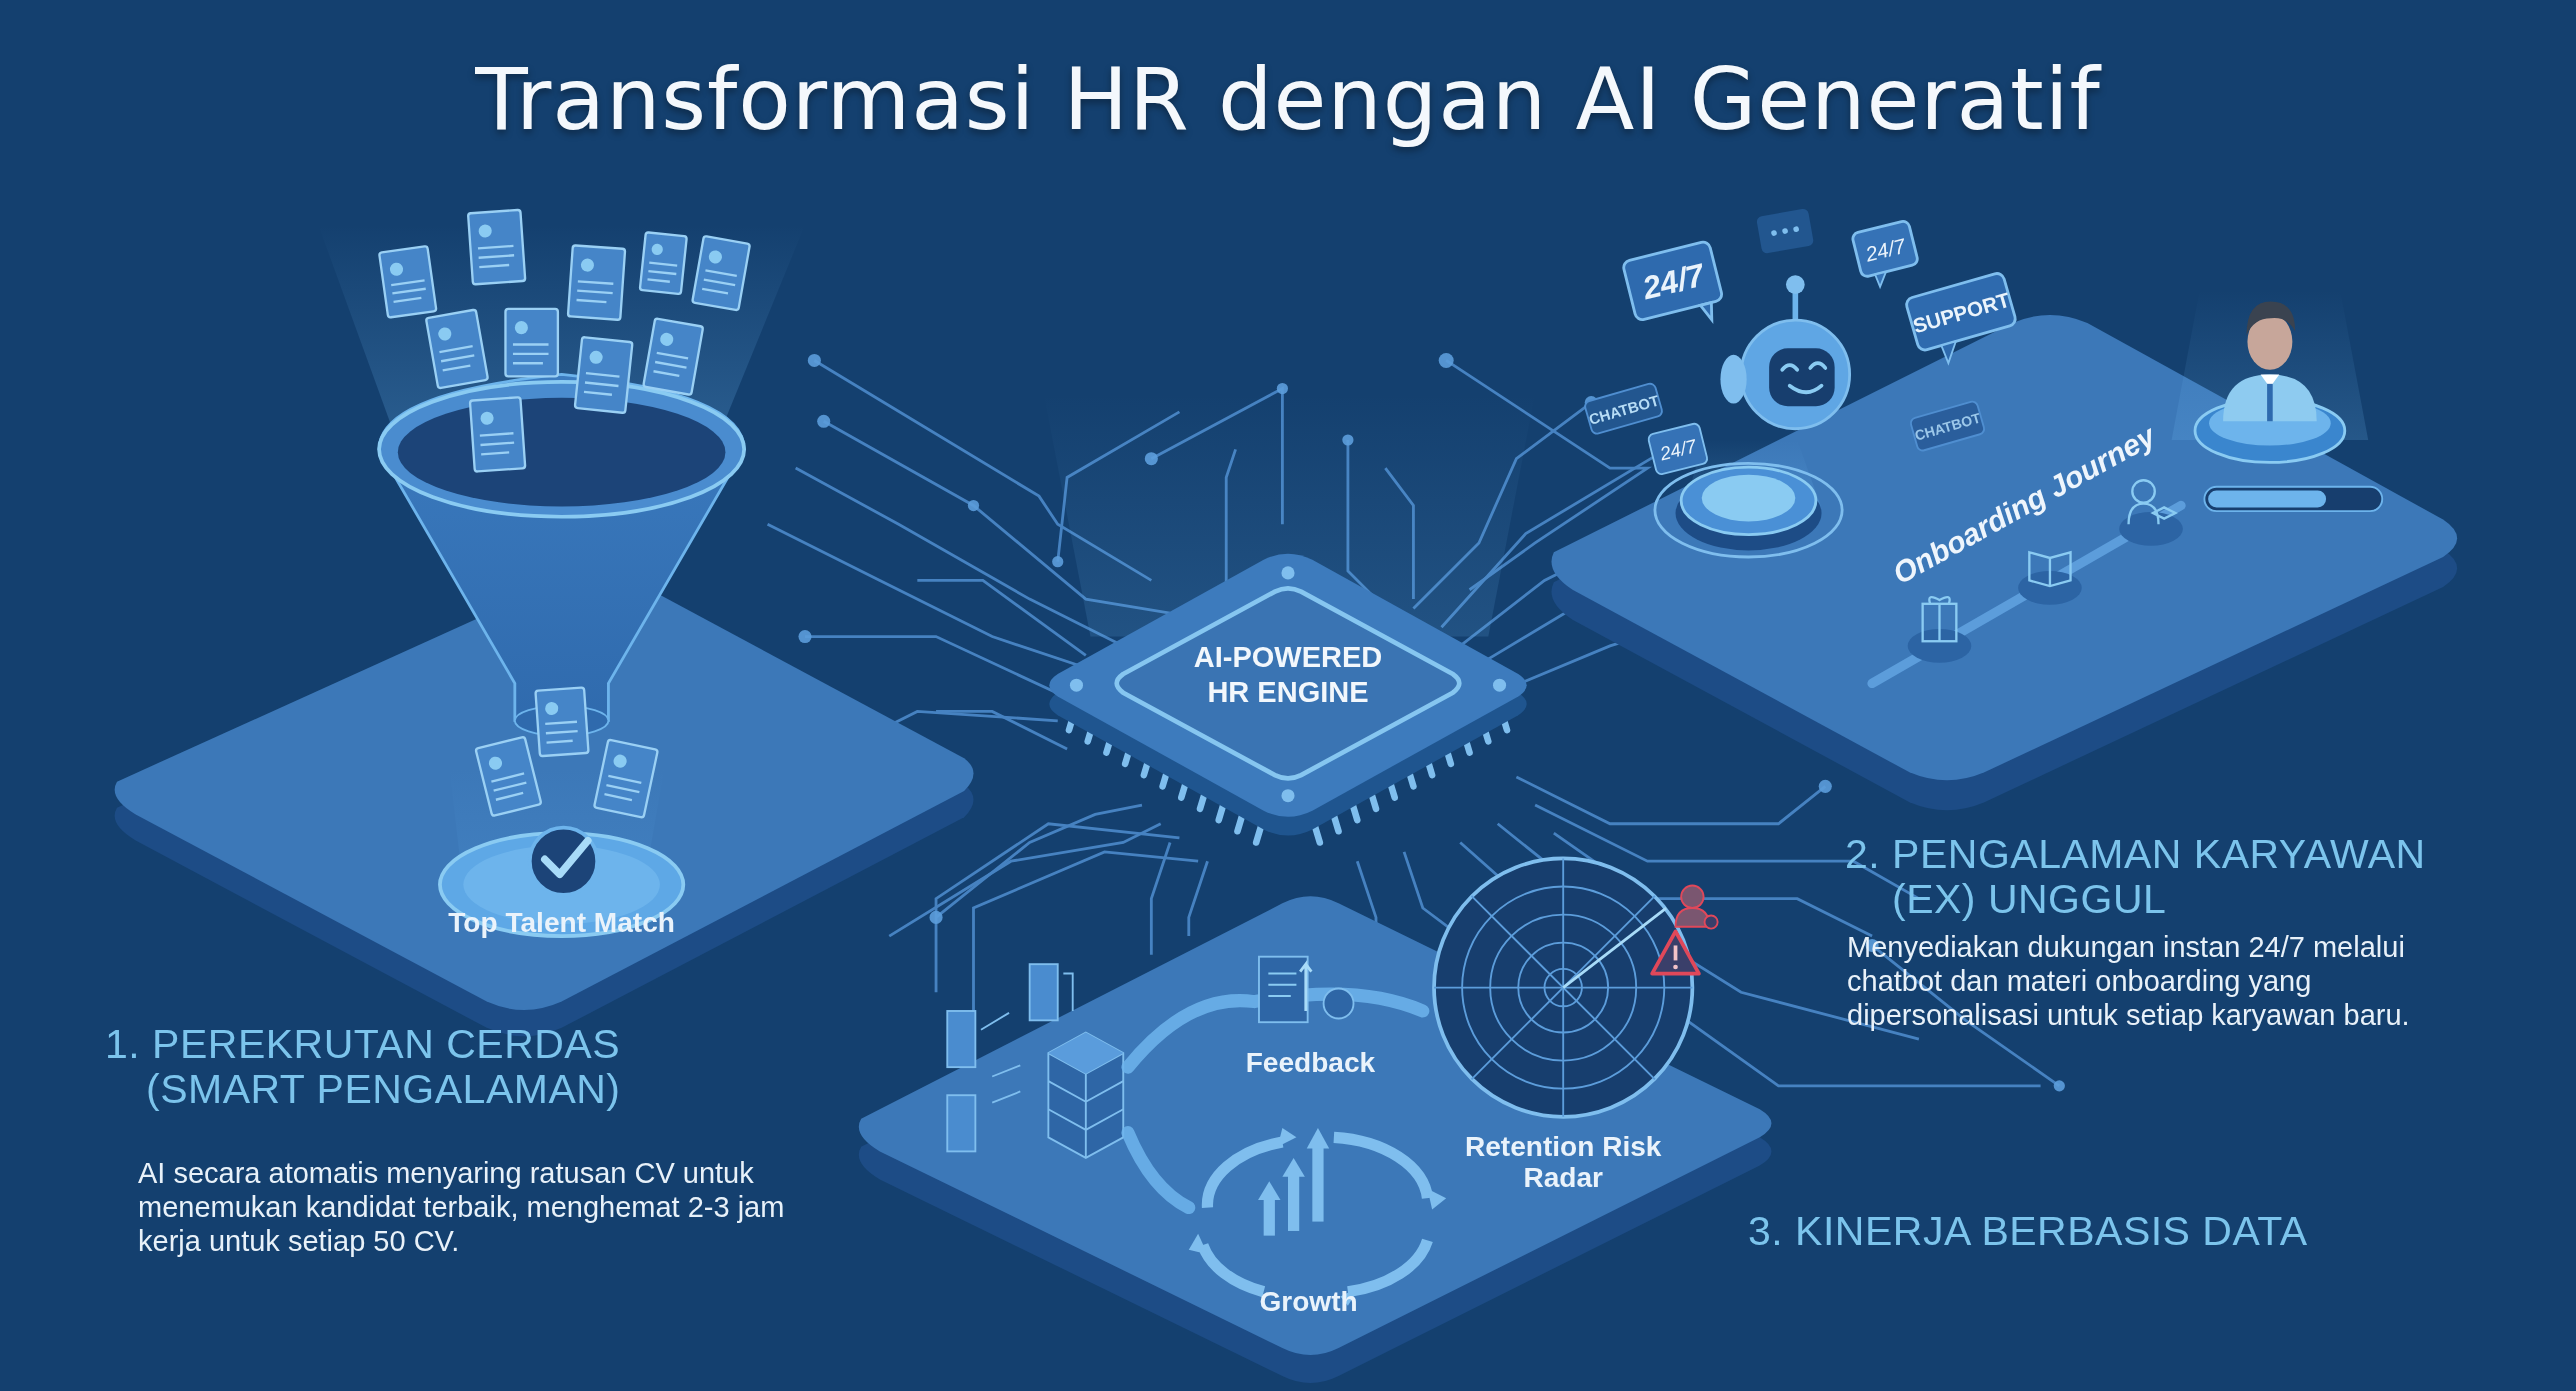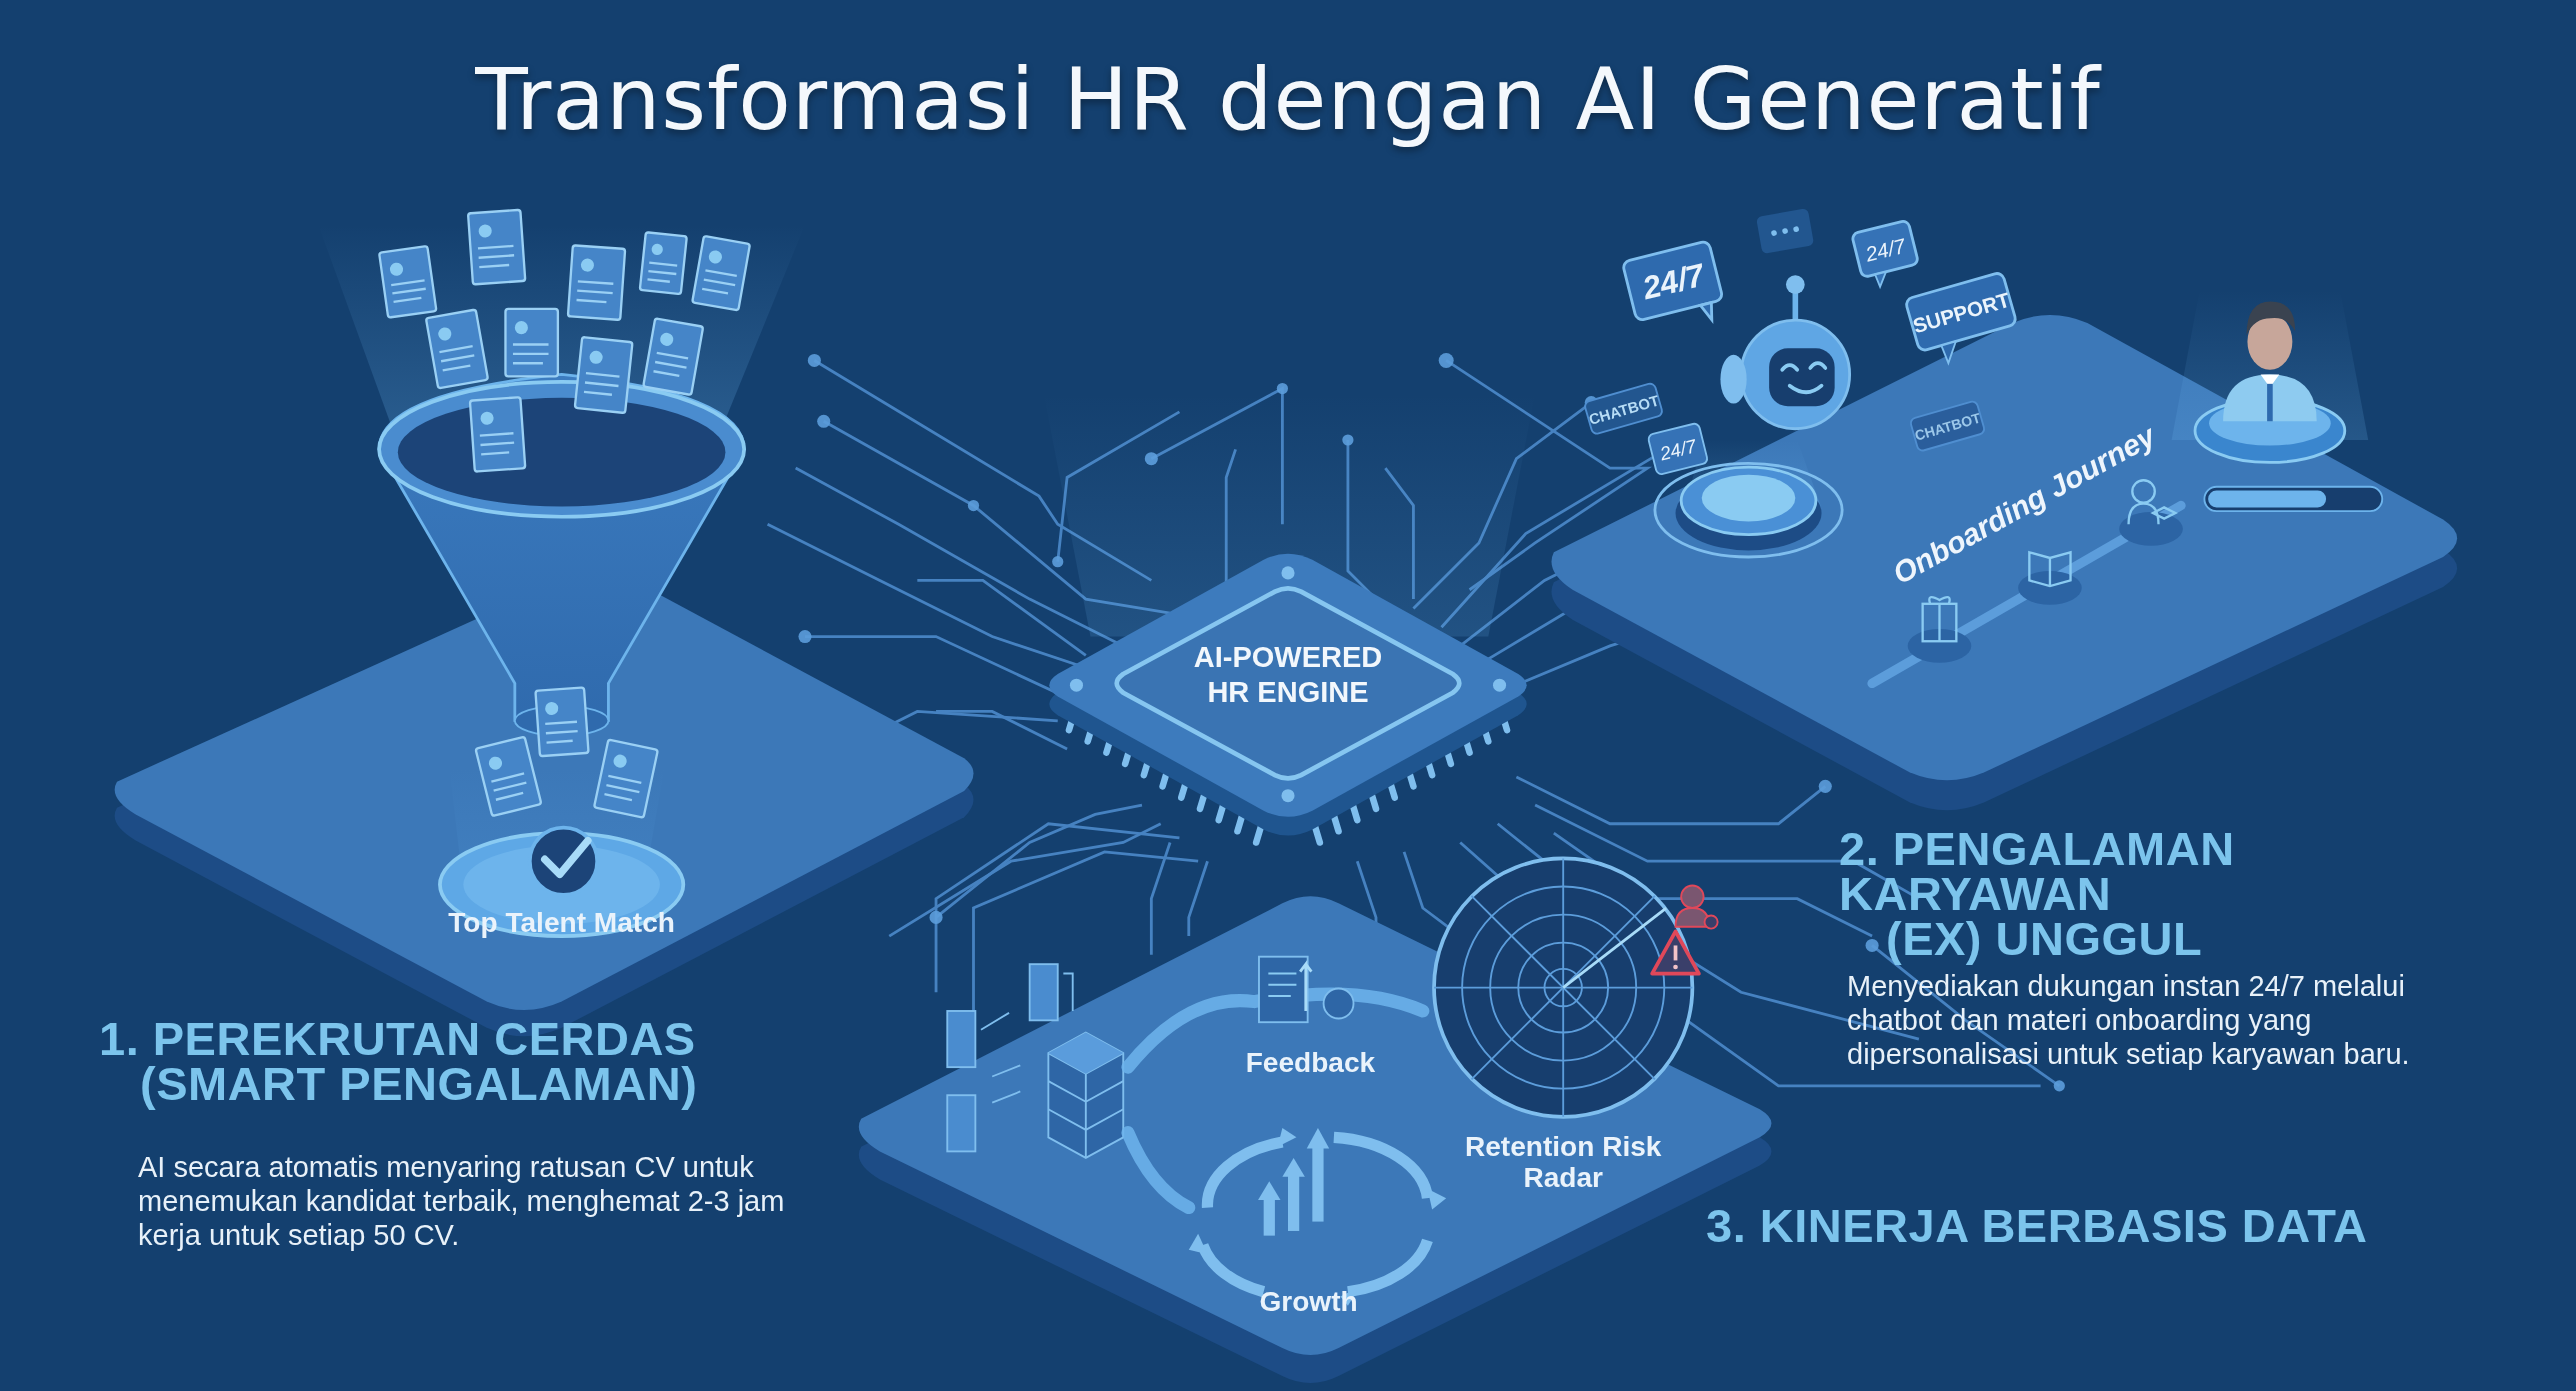--- a/index.html
+++ b/index.html
@@ -1,31 +1,31 @@
 <!DOCTYPE html>
 <html style="font-size:15px"><head>
 <meta charset="utf-8">
 <style>
   html,body{margin:0;padding:0;}
   body{width:2576px;height:1392px;overflow:hidden;background:#14406F;font-family:"Liberation Sans","DejaVu Sans",sans-serif;position:relative;}
   .canvas{position:absolute;left:0;top:0;width:2576px;height:1392px;}
   .title{position:absolute;left:0;top:49px;width:2576px;text-align:center;color:#F4F8FC;font-size:86px;font-weight:normal;font-family:"DejaVu Sans",sans-serif;letter-spacing:0.9px;text-shadow:0 3.7px 7.5px rgba(0,0,0,.35);}
   svg text{font-family:"Liberation Sans","DejaVu Sans",sans-serif;}
   .sec{position:absolute;}
-  .sec h2{margin:2px;color:#7CC4EC;font-weight:bold;font-size:47px;line-height:45px;font-family:"Liberation Sans",sans-serif;letter-spacing:0.5px;}
+  .sec h2{margin:8px;color:#7CC4EC;font-weight:normal;font-size:41px;line-height:45px;font-family:"Liberation Sans",sans-serif;letter-spacing:0.5px;}
   .sec h2 .num{display:inline-block;}
   .sec h2 .indent{display:block;}
   .sec p{margin:7.5px 0 0 0;color:#E8F1F9;font-size:29px;line-height:34px;font-family:"Liberation Sans",sans-serif;}
   #sec1{left:97px;top:1014px;width:711px;}
   #sec1 p{margin-left:41px;margin-top:44px;}
   #sec1 .indent{padding-left:41px;}
   #sec2{left:1837px;top:824px;width:655px;}
   #sec2 .indent{padding-left:47px;}
   #sec2 p{margin-left:10px;}
-  #sec3{left:1704px;top:1201px;width:711px;}
+  #sec3{left:1740px;top:1201px;width:711px;}
   #sec3 p{margin-left:13px;}
 </style>
 </head>
 <body>
 
 <div class="canvas">
 
 <svg width="2576" height="1392" viewBox="0 0 2752 1487" xmlns="http://www.w3.org/2000/svg" style="position:absolute;left:0;top:0;">
   <defs>
     <linearGradient id="beam" x1="0" y1="0" x2="0" y2="1">

